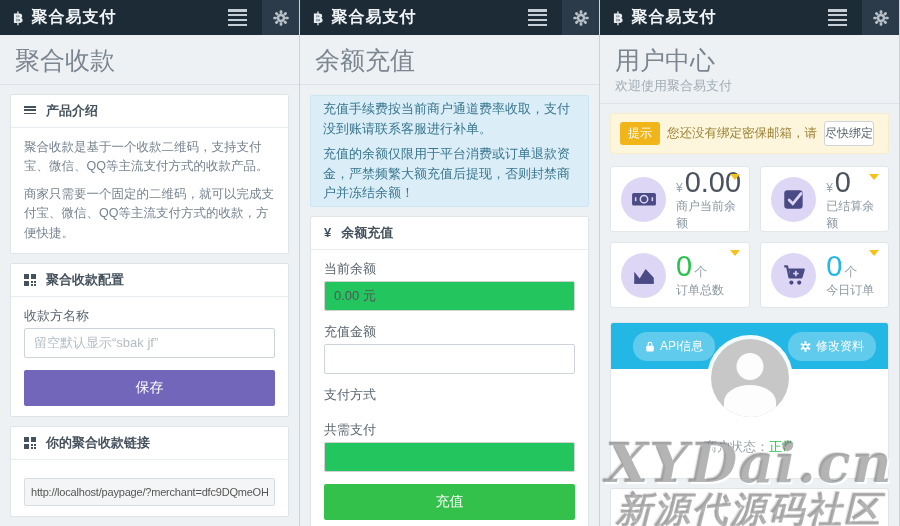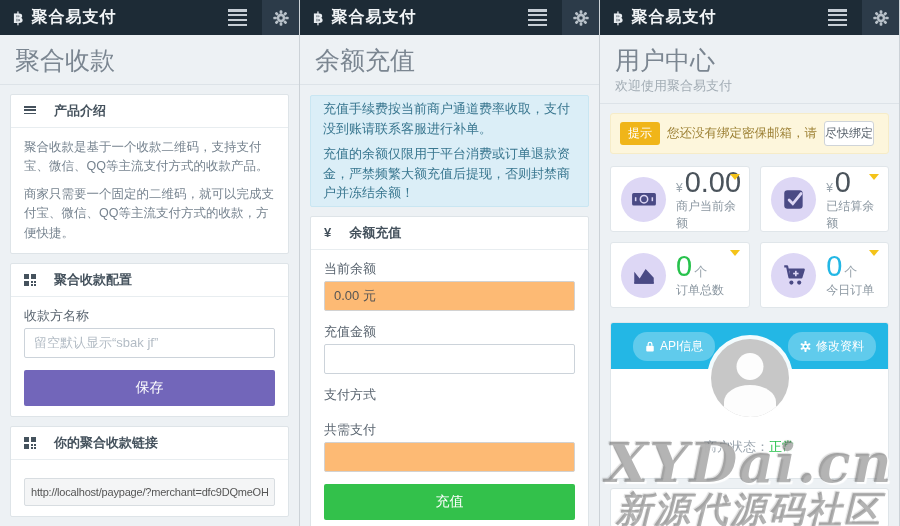--- a/index.html
+++ b/index.html
@@ -18,33 +18,33 @@
     display:flex; align-items:center; justify-content:center; cursor:pointer; }
 
   
   .title-bar { padding:10px 15px 9px; border-bottom:1px solid #dde3e8; }
   .title-bar h1 { font-size:25px; line-height:30px; font-weight:400; color:#7b8691; }
   .subtitle { font-size:13px; line-height:17px; color:#a3adb5; margin-top:2px; }
 
   
   .card { background:#fff; border:1px solid #dee4e8; border-radius:2px; margin:9px 10px 0; }
   .card-hd { padding:8px 13px; border-bottom:1px solid #e8edf0; font-size:13px; line-height:16px;
-    font-weight:bold; color:#45525d; display:flex; align-items:center; gap:18px; }
+    font-weight:bold; color:#45525d; display:flex; align-items:center; gap:10px; }
   .card-bd { padding:10px 13px; }
   .card-bd p { font-size:12.5px; line-height:1.55; color:#76838f; }
   .card-bd p + p { margin-top:8px; }
 
   .list-glyph { width:12px; height:10px; background:repeating-linear-gradient(#45525d 0 1.6px, transparent 1.6px 3.4px); }
 
   
   .f-label { font-size:13px; line-height:17px; color:#5a6570; margin-bottom:4px; }
   .f-input { width:100%; height:30px; border:1px solid #ccd3da; border-radius:2px; padding:0 9px;
     font-size:13px; color:#555; background:#fff; outline:none; font-family:inherit; }
   .f-input::placeholder { color:#b3bcc5; }
-  .f-input[disabled] { background:#fdba74; border-color:#d2d2d2; color:#555; }
+  .f-input[disabled] { background:#22c55e; border-color:#d2d2d2; color:#555; }
   .f-gap { margin-top:12px; }
   .btn { display:block; width:100%; height:36px; border:none; border-radius:2px; color:#fff;
     font-size:14px; cursor:pointer; font-family:inherit; }
   .btn-purple { background:#7266ba; margin-top:12px; }
   .btn-green  { background:#33c14b; margin-top:12px; }
   .url-box { margin-top:8px; height:28px; background:#f4f5f6; border:1px solid #d8dde1; border-radius:2px;
     font-size:11px; letter-spacing:-0.2px; color:#555; padding:0 6px; white-space:nowrap; overflow:hidden; }
   .spacer16 { height:14px; }
 
   

